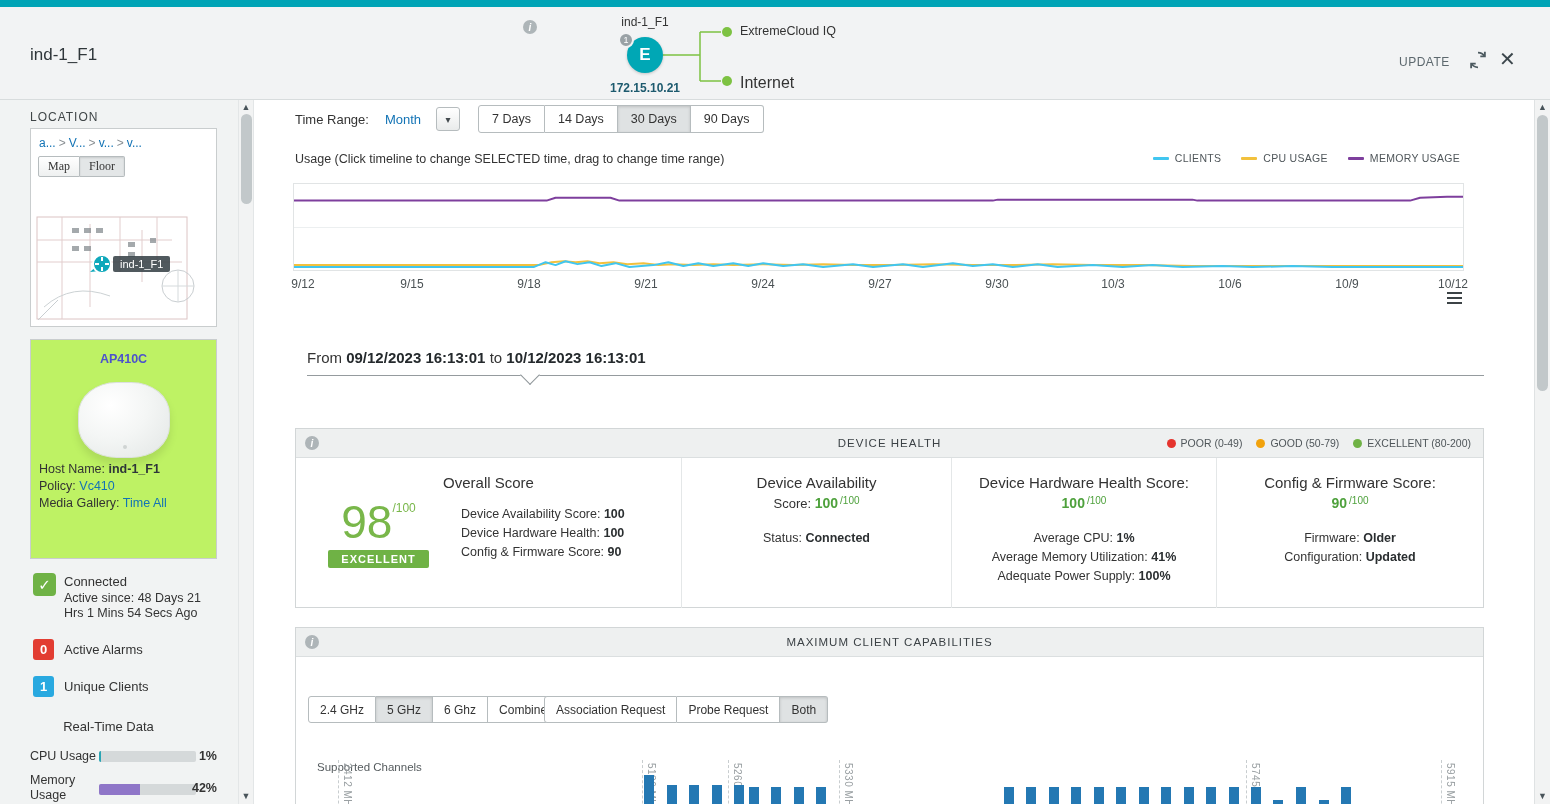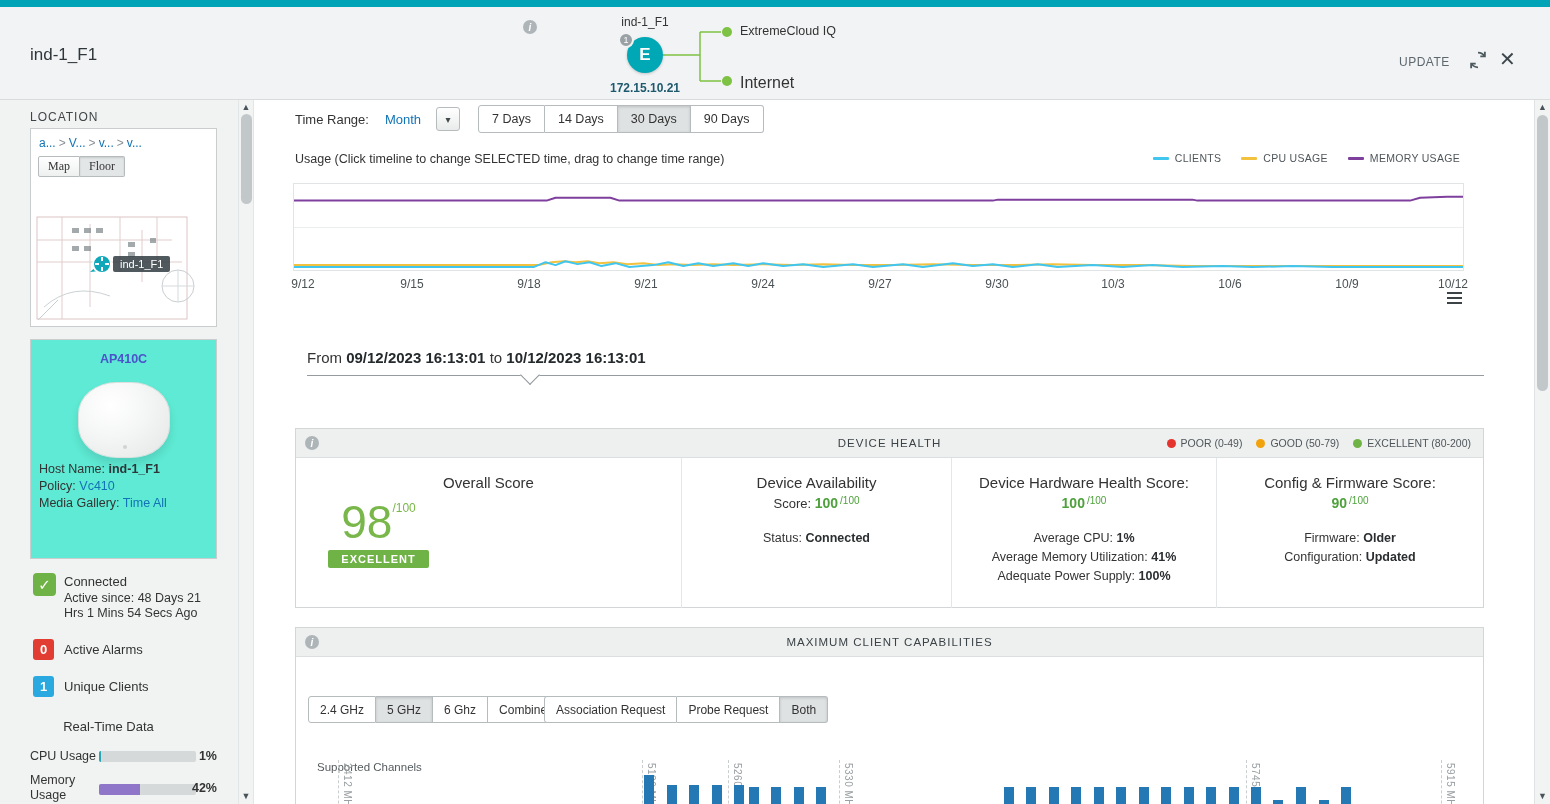--- a/index.html
+++ b/index.html
@@ -40,21 +40,21 @@
   .crumb-sep { color:#8a9094; margin:0 3px; }
   .mapfloor { display:flex; padding:2px 7px 4px 7px;font-family:Liberation Serif, serif; }
   .mf-btn { height:21px; padding:0 9px; font-size:12px; color:#333; background:linear-gradient(#fff,#eef0f0); border:1px solid #b6bcbe; border-left:none; cursor:pointer; font-family:inherit; }
   .mf-btn:first-child { border-left:1px solid #b6bcbe; border-radius:2px 0 0 2px; }
   .mf-btn:last-child { border-radius:0 2px 2px 0; }
   .mf-btn.active { background:#e3e6e7; box-shadow:inset 0 1px 2px rgba(0,0,0,.12); }
   .floorplan { position:absolute; left:1px; top:83px; width:183px; height:114px; background:#fff; overflow:hidden; }
   .fp-chip { position:absolute; left:81px; top:44px; background:rgba(56,66,72,.88); color:#fff; font-size:11px; padding:2px 7px; border-radius:2px; z-index:2; }
   .fp-marker { position:absolute; left:54px; top:40px; z-index:2; }
 
-  .device-card { position:absolute; left:30px; top:239px; width:187px; height:220px; background:#5eead4; border:1px solid #c9cdce; }
+  .device-card { position:absolute; left:30px; top:239px; width:187px; height:220px; background:#bef264; border:1px solid #c9cdce; }
   .model { text-align:center; margin-top:12px; font-size:12.5px; font-weight:bold; color:#4c52cc; }
   .ap-body { width:92px; height:76px; margin:16px auto 4px; border-radius:42%; background:radial-gradient(ellipse at 35% 30%, #ffffff 0%, #f4f6f5 45%, #e2e6e5 100%); border:1px solid #dce0df; box-shadow:0 6px 9px rgba(0,0,0,.10); position:relative; }
   .ap-body::after { content:""; position:absolute; left:44px; bottom:8px; width:4px; height:4px; border-radius:50%; background:#cfd4d3; }
   .card-row { margin:3px 0 0 8px; font-size:12.5px; }
   .card-row b { font-weight:bold; color:#2f363a; }
   .card-row a { color:#1273b5; text-decoration:none; cursor:pointer; }
 
   .check-icon { position:absolute; left:33px; top:473px; width:23px; height:23px; border-radius:4px; background:#6fb245; color:#fff; font-size:15px; font-weight:bold; display:flex; align-items:center; justify-content:center; }
   .check-icon::before { content:"\2713"; }
   .conn-label { position:absolute; left:64px; top:474px; font-size:13px; color:#333; }
@@ -359,20 +359,25 @@
           </span>
       </div>
     </div>
     <div class="dh-body">
       <div class="dh-col col1">
         <div class="dh-heading">Overall Score</div>
         <div class="overall-flex">
           <div class="score-block">
             <span class="big-score">98</span><span class="big-max">/100</span><br>
             <span class="excellent-badge" style="background: rgb(111, 178, 69);">EXCELLENT</span>
+          </div>
+          <div class="overall-rows">
+            <div class="dh-row"><span>Device Availability Score:</span> <b>100</b></div>
+            <div class="dh-row"><span>Device Hardware Health:</span> <b>100</b></div>
+            <div class="dh-row"><span>Config &amp; Firmware Score:</span> <b>90</b></div>
           </div>
         </div>
       </div>
       <div class="dh-col col2">
         <div class="dh-heading">Device Availability</div>
         <div class="score-line">
           <span>Score:</span>
           <span class="score-num">100</span><span class="score-max">/100</span>
         </div>
         <div class="center-rows">

